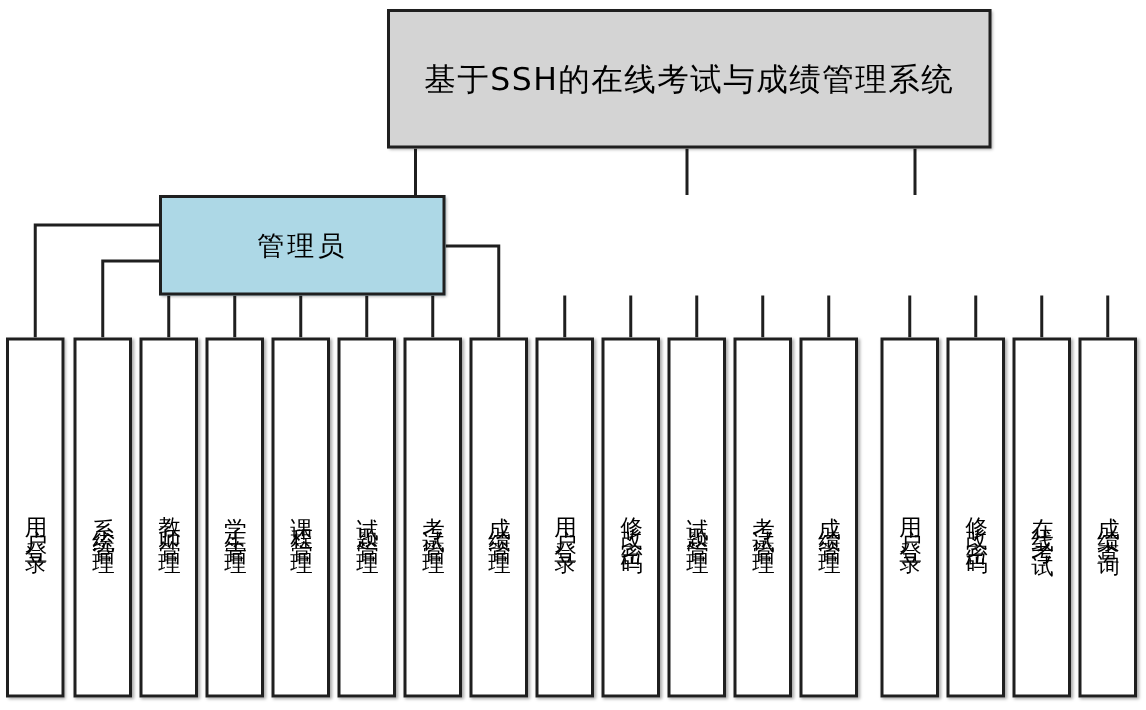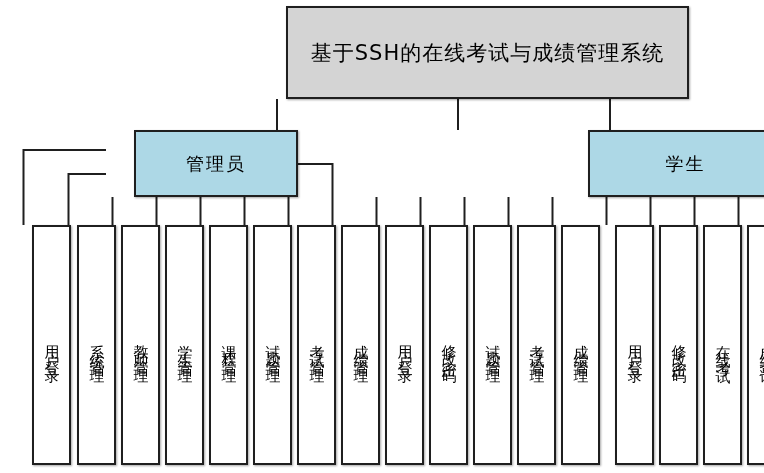--- a/index.html
+++ b/index.html
@@ -25,36 +25,35 @@
     position: absolute;
     box-sizing: border-box;
     border: 2px solid #1f1f1f;
     display: flex;
     align-items: center;
     justify-content: center;
     text-align: center;
     color: #000000;
     z-index: 1;
     box-shadow: 1px 1px 2px rgba(0,0,0,0.35);
-    margin-left: 28px;
   }
   .root {
     left: 258px; top: 6px;
     width: 403px; height: 93px;
     background: #d4d4d4;
     font-size: 21px;
     letter-spacing: 1px;
   }
   .branch {
     top: 130px; height: 67px;
     background: #add8e6;
     font-size: 18px;
     letter-spacing: 2px;
   }
-  .branch-admin   { left: 106px; width: 164px; }
+  .branch-admin   { left: 106px; width: 191px; }
   .branch-teacher { left: 362px; width: 193px; }
   .branch-student { left: 560px; width: 195px; }
   .leaf {
     top: 225px;
     width: 39px; height: 240px;
     background: #ffffff;
     font-size: 15px;
   }
   .leaf .vtext {
     writing-mode: vertical-lr;
@@ -100,23 +99,20 @@
     </g>
   </svg>
 
   <div class="node root">
     <span>基于SSH的在线考试与成绩管理系统</span>
   </div>
 
   <div class="node branch branch-admin">
     <span>管理员</span>
   </div>
-  <div class="node branch branch-student">
-    <span>学生</span>
-  </div>
 
   <div class="node leaf" style="left:4px">
       <span class="vtext">用户登录</span>
     </div>
   <div class="node leaf" style="left:49px">
       <span class="vtext">系统管理</span>
     </div>
   <div class="node leaf" style="left:93px">
       <span class="vtext">教师管理</span>
     </div>

